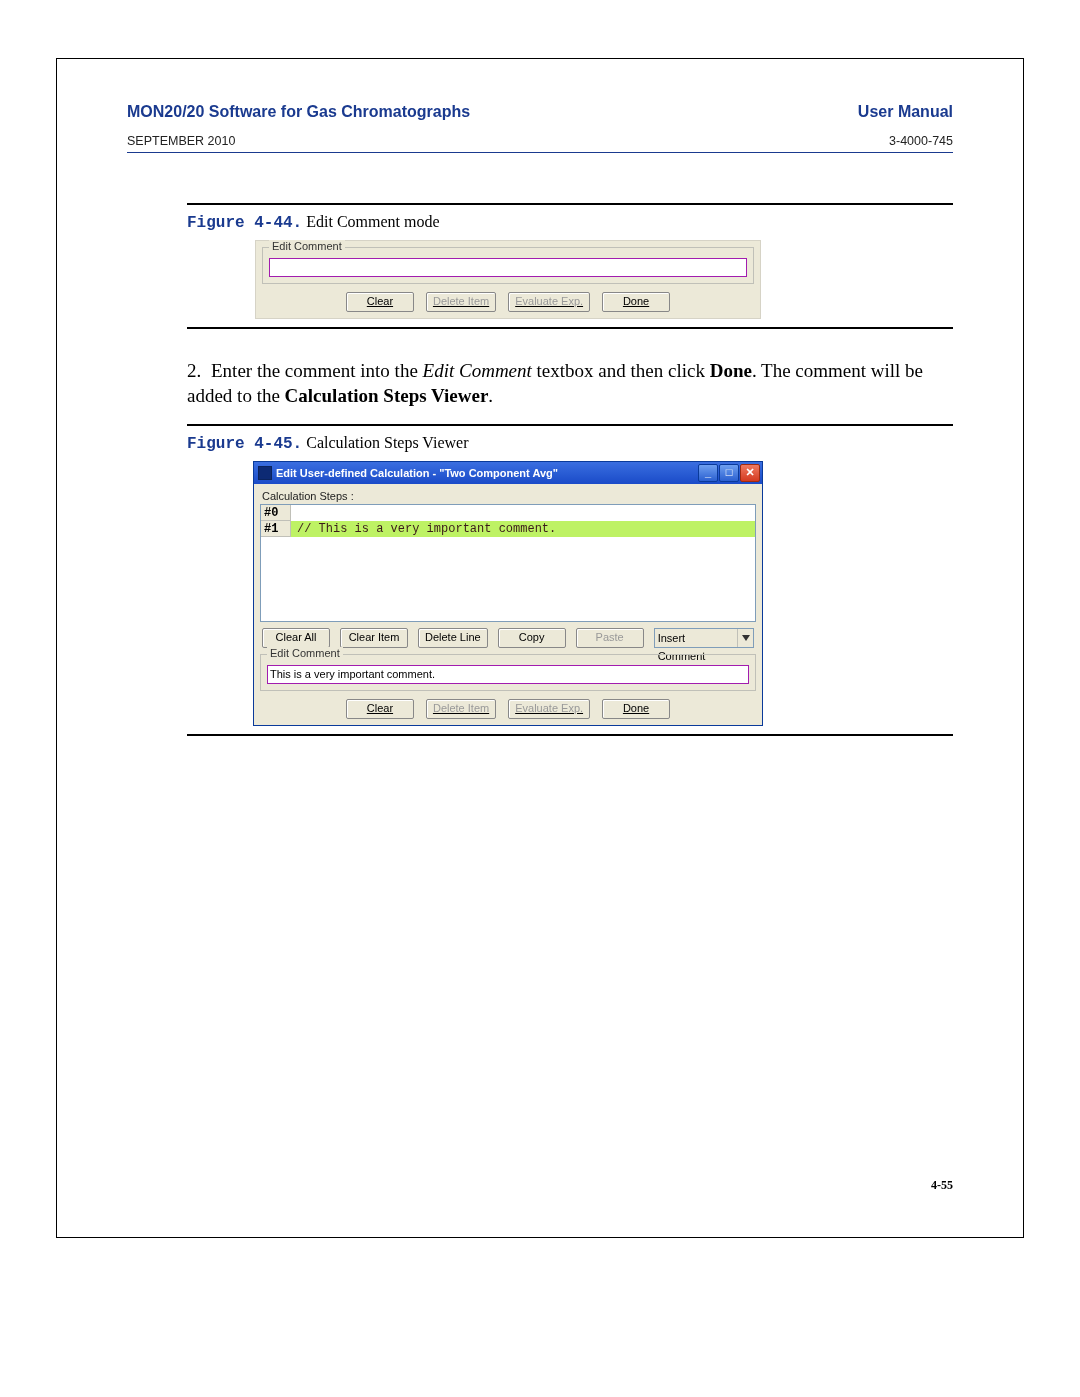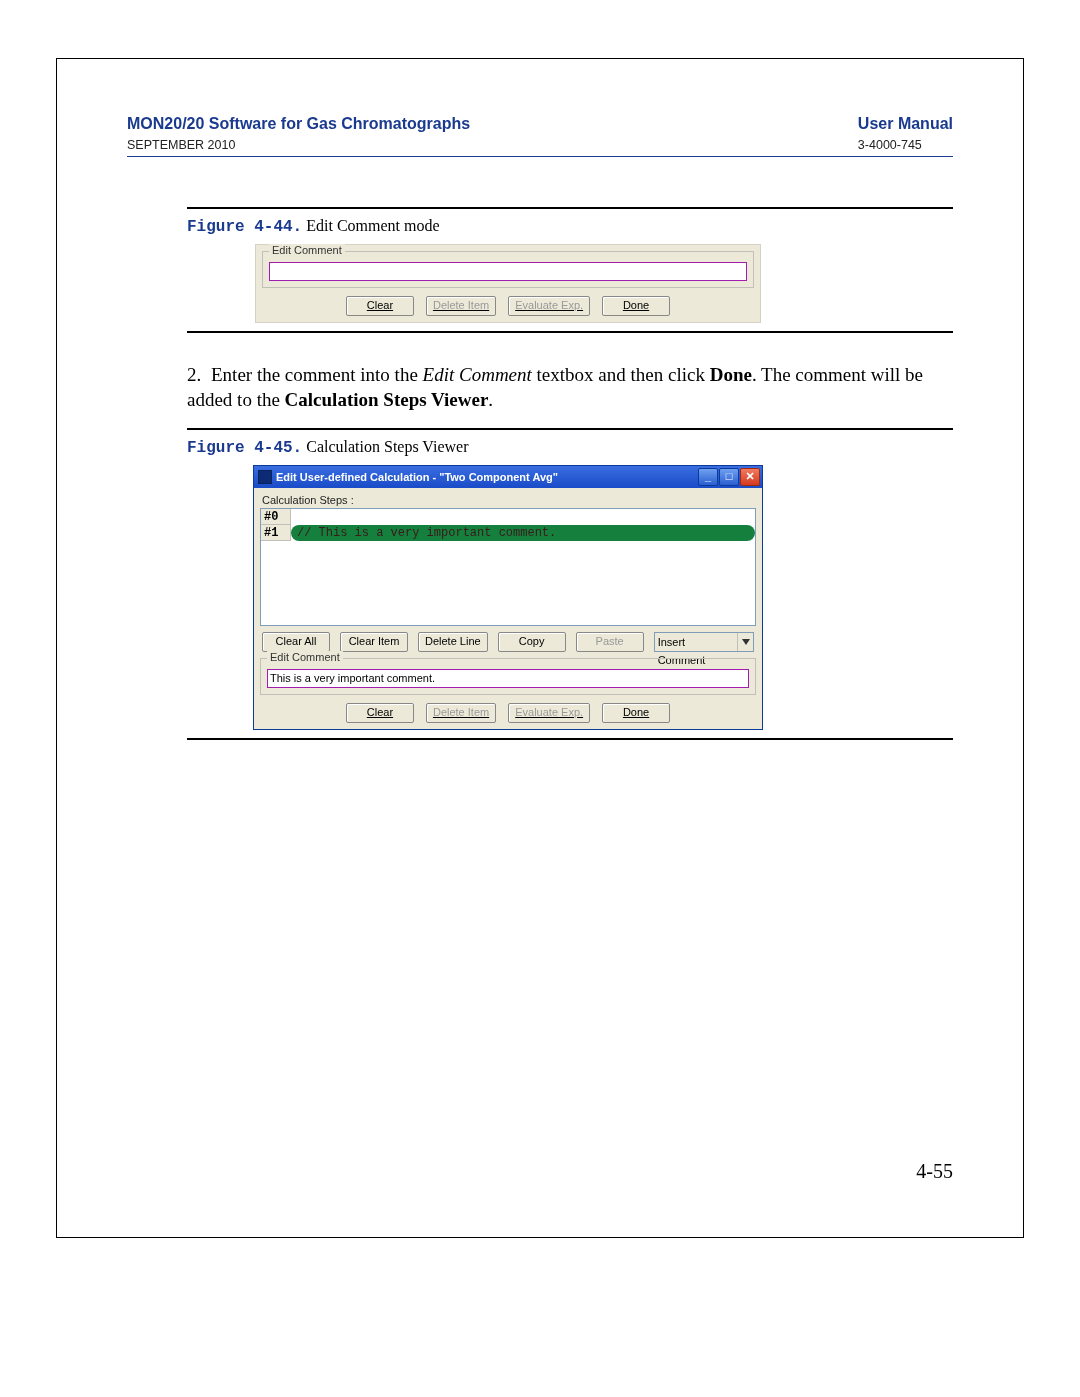--- a/index.html
+++ b/index.html
@@ -8,44 +8,44 @@
     width: 1080px;
     height: 1397px;
     font-family: Georgia, 'Times New Roman', serif;
     position: relative;
     padding: 58px 56px 60px 56px;
   }
   .page-frame {
     border: 1px solid #000;
     width: 968px;
     height: 1180px;
-    padding: 56px 70px 40px 70px;
+    padding: 44px 70px 40px 70px;
     position: relative;
   }
   .header {
     display: flex;
     justify-content: space-between;
     align-items: flex-end;
     border-bottom: 1px solid #1a3a8f;
     padding-bottom: 4px;
     margin-bottom: 2px;
   }
   .header-left { }
-  .header-right { text-align: left; }
+  .header-right { text-align: right; }
   .header-title {
     color: #1a3a8f;
     font-weight: bold;
     font-size: 16px;
     font-family: 'Segoe UI', Tahoma, sans-serif;
   }
   .header-sub {
     font-size: 12.5px;
     color: #222;
     font-family: 'Segoe UI', Tahoma, sans-serif;
-    margin-top: 5px;
+    margin-top: 13px;
   }
   .header-right .header-title { color:#1a3a8f; }
   .content { padding-left: 60px; padding-right: 0; padding-top: 40px; }
   .rule { border: none; border-top: 2px solid #000; margin: 8px 0; }
   .fig-caption {
     font-family: Georgia, serif;
     font-size: 16px;
     margin: 4px 0 8px 0;
   }
   .fig-caption .fig-label { color: #1a3a8f; font-weight: bold; font-family: Liberation Mono, monospace; }
@@ -53,24 +53,24 @@
     font-family: Georgia, serif;
     font-size: 19px;
     line-height: 1.3;
     margin: 30px 0 16px 0;
   }
   .body-text .num { display:inline-block; width:24px; }
   .italic { font-style: italic; }
   .bold { font-weight: bold; }
   .page-num {
     position: absolute;
-    bottom: 54px;
+    bottom: 44px;
     right: 70px;
-    font-weight: normal;
-    font-size: 20px;
+    font-weight: bold;
+    font-size: 12px;
   }
 
   
   .fig44 {
     width: 506px;
     margin: 6px 0 6px 68px;
     background: #ece9d8;
     border: 1px solid #d6d3c6;
     padding: 4px 6px 6px 6px;
     font-family: Tahoma, sans-serif;
@@ -179,21 +179,21 @@
   .step-idx {
     width: 30px;
     background: #ece9d8;
     border-right: 1px solid #c0c0b8;
     border-bottom: 1px solid #c0c0b8;
     text-align: left;
     padding-left: 3px;
     font-weight: bold;
   }
   .step-text { flex:1; padding-left: 6px; }
-  .step-row.hl .step-text { background: #15803d; color:#3a1a1a;border-radius:8px; }
+  .step-row.hl .step-text { background: #bef264; color:#3a1a1a; }
   .step-row.hl .step-idx { }
   .btnrow2 {
     display:flex;
     gap: 10px;
     padding: 6px 2px 4px 2px;
     align-items:center;
   }
   .dropdown {
     flex: 1;
     display: flex;

